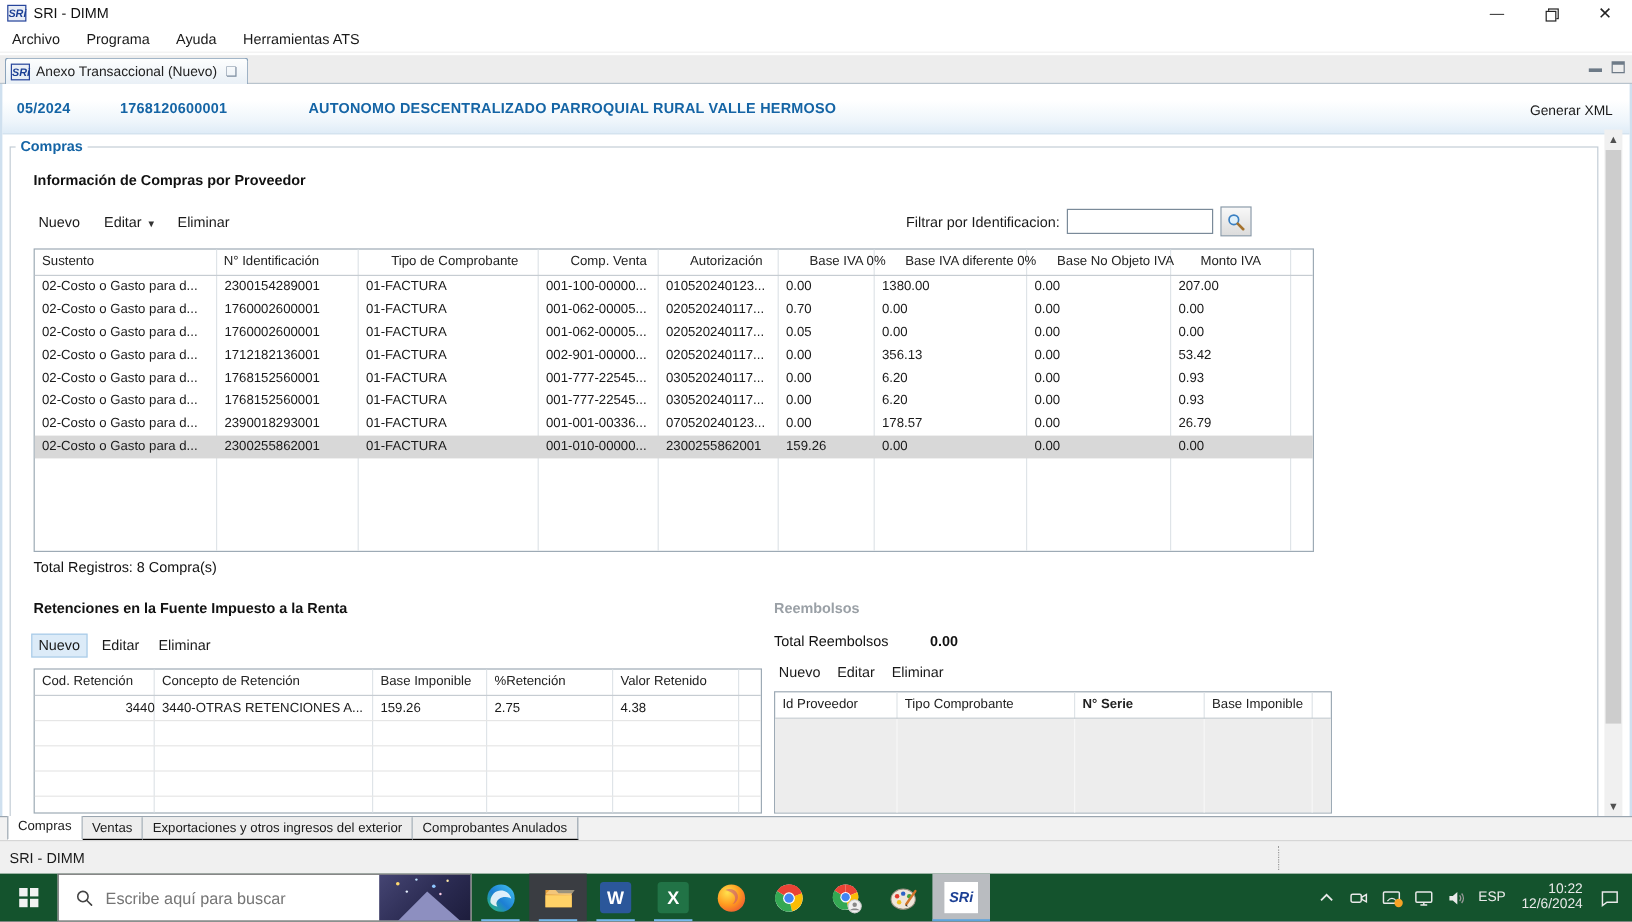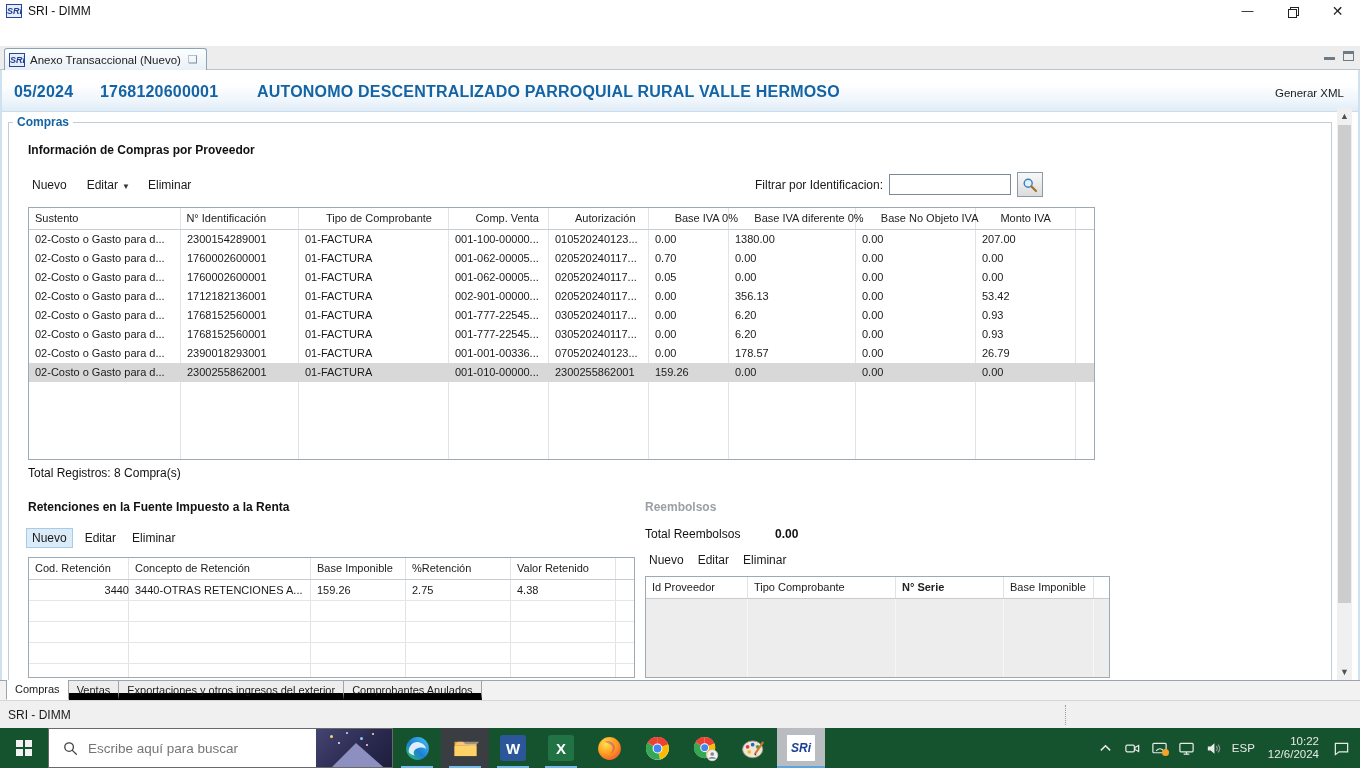--- a/index.html
+++ b/index.html
@@ -26,21 +26,21 @@
   .doc-tab { position:absolute; left:4px; top:2px; height:22px; padding:0 8px 0 4px; display:flex; align-items:center; gap:5px;
     background:linear-gradient(180deg,#fdfefe,#e9f0f6); border:1px solid #8aa3bb; border-bottom:none; border-radius:3px 3px 0 0; }
   .doc-tab-label { font-size:11.5px; color:#222; }
   .tab-close { font-size:11px; color:#7d8da0; margin-left:2px; }
   .mini-btns { position:absolute; right:6px; top:5px; display:flex; gap:8px; }
   .mini-min { width:11px; height:9px; border-bottom:3px solid #6d7a87; }
   .mini-max { width:11px; height:10px; border:1px solid #6d7a87; border-top:3px solid #6d7a87; }
   
   .headerbar { position:absolute; left:2px; top:72px; width:1356px; height:40px;
     background:linear-gradient(180deg,#ffffff 30%,#eef5fb 75%,#dfecf7); border-bottom:1px solid #cbdcec; }
-  .headerbar .blue { position:absolute; top:11px; font-size:16px; font-weight:bold; color:#1464a5; letter-spacing:.2px; }
+  .headerbar .blue { position:absolute; top:11px; font-size:12px; font-weight:bold; color:#1464a5; letter-spacing:.2px; }
   .hdr-period { left:12px; } .hdr-ruc { left:98px; } .hdr-name { left:255px; }
   .hdr-xml { position:absolute; right:14px; top:15px; font-size:11.5px; color:#1a1a1a; cursor:default; }
   
   .frame-edge { position:absolute; top:70px; width:2px; height:630px; background:#cfe0ef; }
   .groupbox { position:absolute; left:8px; top:122px; width:1324px; height:584px; border:1px solid #c3cdd6; }
   .group-label { position:absolute; left:13px; top:115px; background:#ffffff; padding:0 4px; font-size:12px; font-weight:bold; color:#1464a5; }
   .section-title { position:absolute; left:28px; top:143px; font-size:12px; font-weight:bold; color:#111; }
   
   .toolbar { position:absolute; display:flex; align-items:center; font-size:12px; color:#1a1a1a; }
   .tool-item { padding:3px 6px; cursor:default; }
@@ -67,21 +67,21 @@
   .ret-title { position:absolute; left:28px; top:500px; font-size:12px; font-weight:bold; color:#111; }
   .ree-title { position:absolute; left:645px; top:500px; font-size:12px; font-weight:bold; color:#9aa0a6; }
   .ree-total-label { position:absolute; left:645px; top:527px; font-size:12px; color:#111; }
   .ree-total-value { position:absolute; left:775px; top:527px; font-size:12px; font-weight:bold; color:#111; }
   
   .vscroll { position:absolute; left:1337px; top:108px; width:15px; height:572px; background:#f0f0f0; }
   .vs-arrow { position:absolute; left:0; width:15px; height:16px; color:#505050; font-size:9px; text-align:center; line-height:16px; }
   .vs-thumb { position:absolute; left:1px; top:17px; width:13px; height:478px; background:#cdcdcd; }
   
   .bottom-tabs { position:absolute; left:0; top:680px; width:1360px; height:20px; background:#f2f2f2; border-top:1px solid #9aa5af; display:flex; align-items:stretch; padding-left:6px; }
-  .btab { font-size:11px; color:#1a1a1a; padding:3px 8px 0 8px; border-right:1px solid #9aa5af; border-bottom:7px solid #000000; background:#ededed; cursor:default; white-space:nowrap; }
+  .btab { font-size:11px; color:#1a1a1a; padding:3px 8px 0 8px; border-right:1px solid #9aa5af; border-bottom:1px solid #000000; background:#ededed; cursor:default; white-space:nowrap; }
   .btab.active { background:#ffffff; border-bottom:1px solid #ffffff; border-left:1px solid #9aa5af; margin-top:-1px; }
   
   .statusbar { position:absolute; left:0; top:700px; width:1360px; height:28px; background:#f0f0f0; border-top:1px solid #d6d6d6; }
   .status-text { position:absolute; left:8px; top:7px; font-size:12px; color:#1a1a1a; }
   .status-div { position:absolute; left:1065px; top:4px; height:20px; border-left:1px dotted #9a9a9a; }
   
   .taskbar { position:absolute; left:0; top:728px; width:1360px; height:40px; background:#14532d; display:flex; align-items:stretch; }
   .start-btn { width:48px; display:flex; align-items:center; justify-content:center; }
   .win-logo { position:relative; width:16px; height:16px; }
   .win-logo div { position:absolute; width:7px; height:7px; background:#f2f2f2; }
@@ -117,20 +117,26 @@
     <div class="titlebar-text">SRI - DIMM</div>
     <div class="win-controls">
       <div class="win-btn">—</div>
       <div class="win-btn">
           <span class="restore-glyph"></span>
         </div>
       <div class="win-btn" style="font-size:14px;">✕</div>
     </div>
   </div>
 
+  <div class="menubar">
+    <span class="menu-item">Archivo</span>
+    <span class="menu-item">Programa</span>
+    <span class="menu-item">Ayuda</span>
+    <span class="menu-item">Herramientas ATS</span>
+  </div>
 
   <div class="tabstrip">
     <div class="doc-tab">
       <div class="app-icon" style="margin:0;">SRi</div>
       <span class="doc-tab-label">Anexo Transaccional (Nuevo)</span>
       <span class="tab-close">❏</span>
     </div>
     <div class="mini-btns">
       <div class="mini-min"></div>
       <div class="mini-max"></div>

